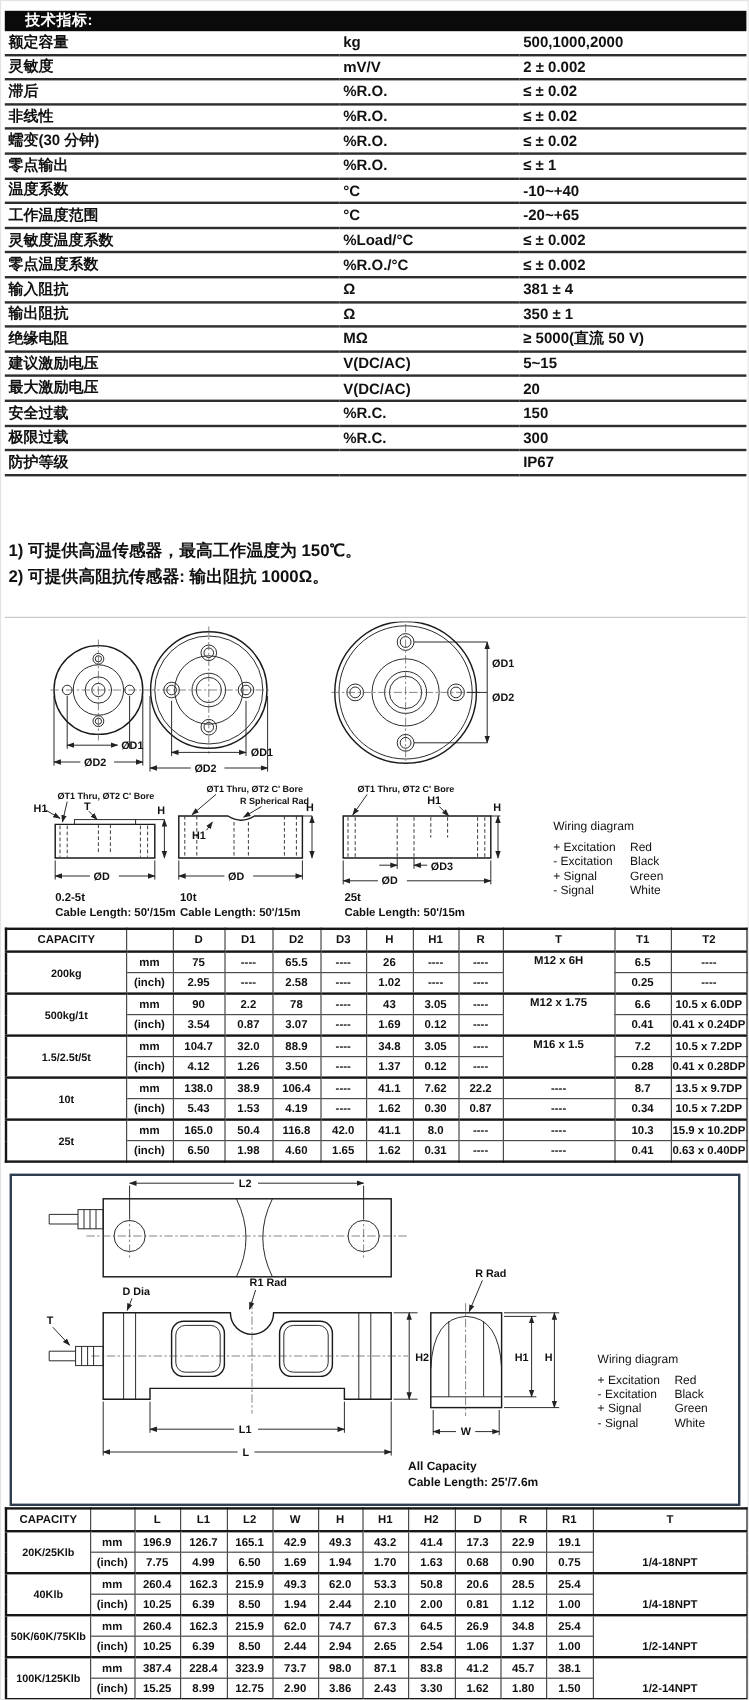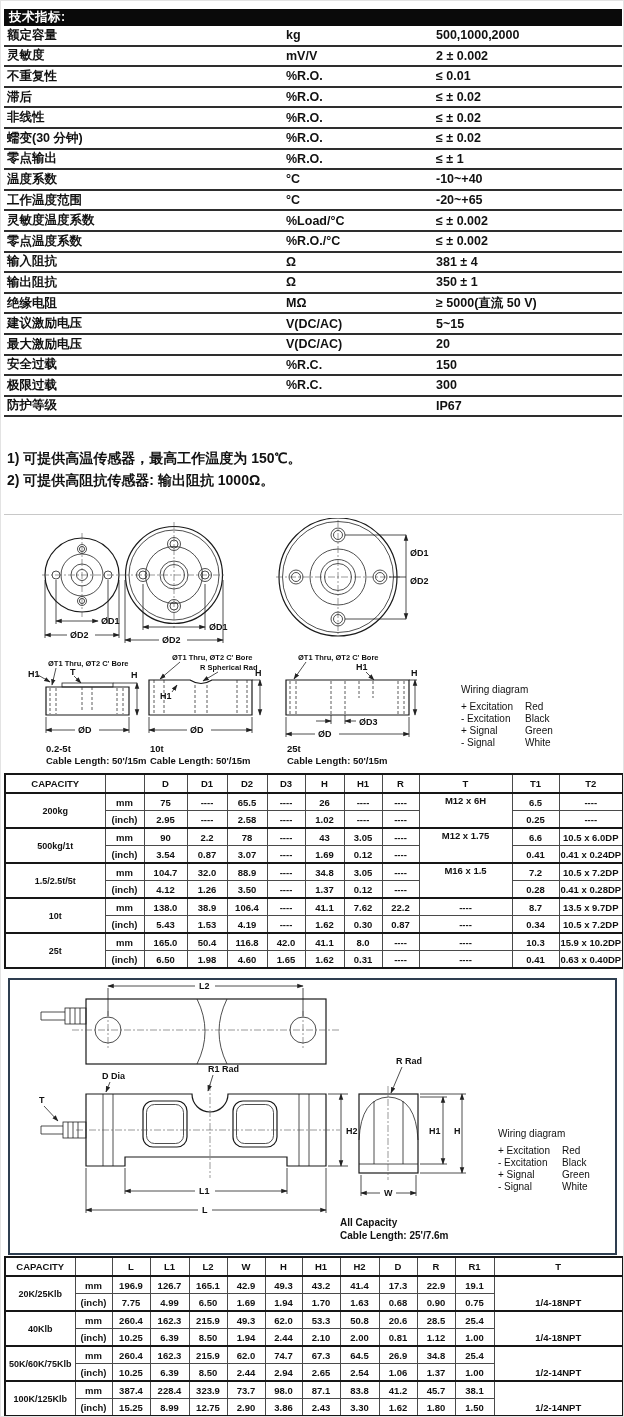--- a/index.html
+++ b/index.html
@@ -1,20 +1,20 @@
 <!DOCTYPE html>
 <html><head>
 <meta charset="utf-8">
 <style>
   html,body{margin:0;padding:0;background:#fff;}
   .page{position:relative;width:624px;height:1417px;overflow:hidden;background:#fff;
         font-family:"Liberation Sans",sans-serif;color:#111;border:1px solid #e3e3e3;box-sizing:border-box;}
 
   .title-bar{position:absolute;left:3px;top:8px;width:618px;height:17px;background:#0a0a0a;color:#fff;
-             font-size:12.5px;font-weight:bold;line-height:17px;padding-left:5px;box-sizing:border-box;letter-spacing:.5px;}
+             font-size:12.5px;font-weight:bold;line-height:17px;padding-left:17px;box-sizing:border-box;letter-spacing:.5px;}
 
   table.spec{position:absolute;left:3px;top:25px;width:618px;border-collapse:collapse;table-layout:fixed;}
   table.spec td{height:18.6px;font-size:12.5px;font-weight:bold;border-bottom:2px solid #2e2e2e;
                 padding:0 0 0 3px;vertical-align:middle;white-space:nowrap;overflow:hidden;}
 
   .notes{position:absolute;left:6px;top:446px;font-size:14px;font-weight:bold;line-height:22px;}
 
   .hairline{position:absolute;left:3px;top:513px;width:618px;height:1px;background:#c8c8c8;}
 
   svg{position:absolute;font-family:"Liberation Sans",sans-serif;}
@@ -70,25 +70,20 @@
     <tbody>
         <tr>
           <td>额定容量</td>
           <td>kg</td>
           <td>500,1000,2000</td>
         </tr>
         <tr>
           <td>灵敏度</td>
           <td>mV/V</td>
           <td>2 ± 0.002</td>
-        </tr>
-        <tr>
-          <td>不重复性</td>
-          <td>%R.O.</td>
-          <td>≤ 0.01</td>
         </tr>
         <tr>
           <td>滞后</td>
           <td>%R.O.</td>
           <td>≤ ± 0.02</td>
         </tr>
         <tr>
           <td>非线性</td>
           <td>%R.O.</td>
           <td>≤ ± 0.02</td>

